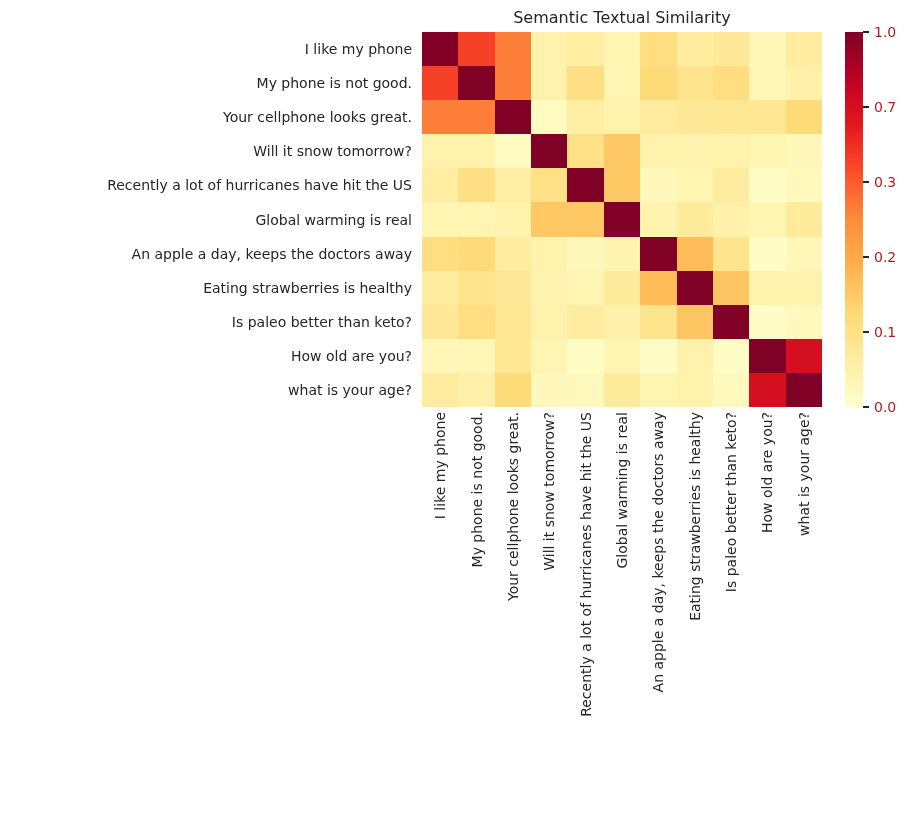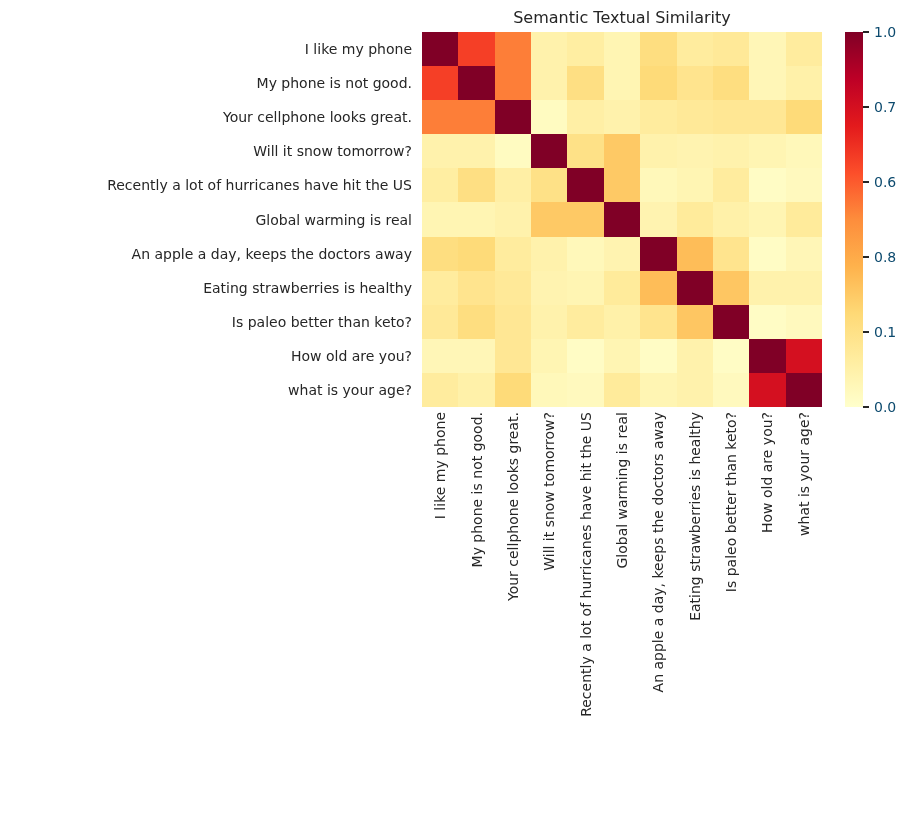--- a/index.html
+++ b/index.html
@@ -81,21 +81,21 @@
     position: absolute;
     left: 18px;
     width: 6px;
     height: 1.4px;
     background: #262626;
   }
   .cb-tick-label {
     position: absolute;
     left: 29px;
     font-size: 14px;
-    color: #0c4a6e;
+    color: #b91c1c;
     line-height: 14px;
     transform: translateY(-50%);
     white-space: nowrap;
   }
 </style>
 </head>
 <body>
 
 <div class="figure">
   <div class="chart-title">Semantic Textual Similarity</div>
@@ -249,22 +249,22 @@
       <div class="col-label" style="left: 387.818px; top: 412px;">what is your age?</div>
     </div>
   <div id="colorbar">
     <div class="cb-gradient" style="background: linear-gradient(to top, rgb(255, 255, 204) 0%, rgb(255, 237, 160) 12.5%, rgb(254, 217, 118) 25%, rgb(254, 178, 76) 37.5%, rgb(253, 141, 60) 50%, rgb(252, 78, 42) 62.5%, rgb(227, 26, 28) 75%, rgb(189, 0, 38) 87.5%, rgb(128, 0, 38) 100%);"></div>
     <div id="cb-ticks">
         <div class="cb-tick-mark" style="top: -0.7px;"></div>
         <div class="cb-tick-label" style="top: 0px;">1.0</div>
         <div class="cb-tick-mark" style="top: 74.3px;"></div>
         <div class="cb-tick-label" style="top: 75px;">0.7</div>
         <div class="cb-tick-mark" style="top: 149.3px;"></div>
-        <div class="cb-tick-label" style="top: 150px;">0.6</div>
+        <div class="cb-tick-label" style="top: 150px;">0.3</div>
         <div class="cb-tick-mark" style="top: 224.3px;"></div>
-        <div class="cb-tick-label" style="top: 225px;">0.8</div>
+        <div class="cb-tick-label" style="top: 225px;">0.2</div>
         <div class="cb-tick-mark" style="top: 299.3px;"></div>
         <div class="cb-tick-label" style="top: 300px;">0.1</div>
         <div class="cb-tick-mark" style="top: 374.3px;"></div>
         <div class="cb-tick-label" style="top: 375px;">0.0</div>
       </div>
   </div>
 </div>
 
 </body></html>

